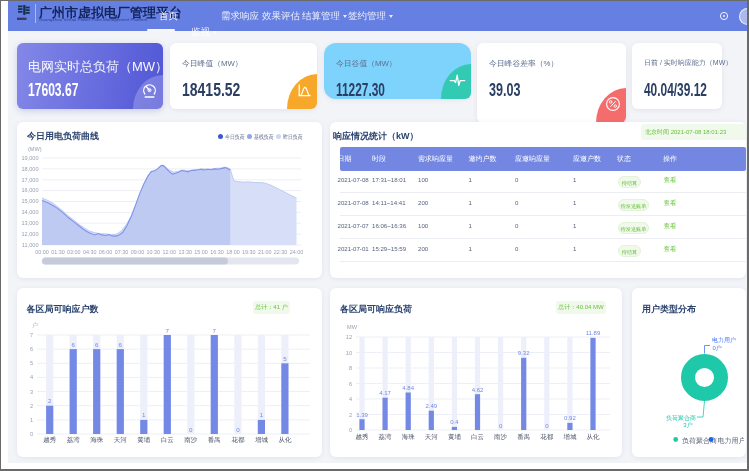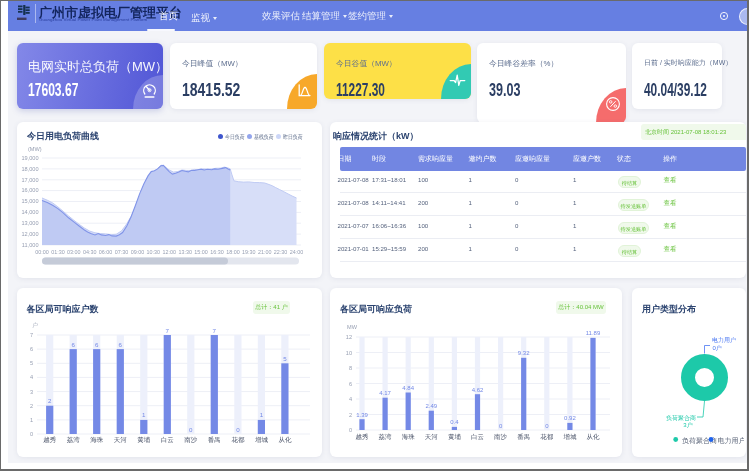--- a/index.html
+++ b/index.html
@@ -16,21 +16,22 @@
         <rect x="8.4" y="1.6" width="4.3" height="1.8"></rect>
         <rect x="8.4" y="4.3" width="4.3" height="1.8"></rect>
         <rect x="8.4" y="7" width="4.3" height="1.8"></rect>
       </g>
 <rect x="-1" y="12.6" width="10.5" height="2.4" fill="#3a3350" opacity="0.9"></rect>
     </svg>
 <div style="position:absolute;left:27px;top:3px;width:1px;height:19px;background:rgba(255,255,255,0.45)"></div>
 <div style="position:absolute;left:31px;top:3px;font-size:13px;font-weight:bold;color:#13255e;white-space:nowrap">广州市虚拟电厂管理平台</div>
 <div style="position:absolute;left:31px;top:16px;font-size:6px;color:#2b3f9e;white-space:nowrap;transform:scale(0.75,0.72);transform-origin:left top">Guangzhou Virtual Power Plant Management Platform</div>
 <div style="position:absolute;left:144px;top:0;height:30px;line-height:30px;padding:0 7px;font-size:9.5px;color:#ffffff;white-space:nowrap">首页</div>
-<div style="position:absolute;left:176px;top:0;height:28px;line-height:30px;padding:2px 7px;font-size:9.5px;color:rgba(255,255,255,0.88);white-space:nowrap">监视<span style="display:inline-block;width:0;height:0;border-left:2.5px solid transparent;border-right:2.5px solid transparent;border-top:3px solid rgba(255,255,255,0.85);margin-left:3px;vertical-align:1.5px"></span></div>
+<div style="position:absolute;left:176px;top:0;height:28px;line-height:30px;padding:16px 7px;font-size:9.5px;color:rgba(255,255,255,0.88);white-space:nowrap">监视<span style="display:inline-block;width:0;height:0;border-left:2.5px solid transparent;border-right:2.5px solid transparent;border-top:3px solid rgba(255,255,255,0.85);margin-left:3px;vertical-align:1.5px"></span></div>
+<div style="position:absolute;left:206px;top:0;height:30px;line-height:30px;padding:0 7px;font-size:9.5px;color:rgba(255,255,255,0.88);white-space:nowrap">需求响应</div>
 <div style="position:absolute;left:247px;top:0;height:30px;line-height:30px;padding:0 7px;font-size:9.5px;color:rgba(255,255,255,0.88);white-space:nowrap">效果评估</div>
 <div style="position:absolute;left:287px;top:0;height:30px;line-height:30px;padding:0 7px;font-size:9.5px;color:rgba(255,255,255,0.88);white-space:nowrap">结算管理<span style="display:inline-block;width:0;height:0;border-left:2.5px solid transparent;border-right:2.5px solid transparent;border-top:3px solid rgba(255,255,255,0.85);margin-left:3px;vertical-align:1.5px"></span></div>
 <div style="position:absolute;left:333px;top:0;height:30px;line-height:30px;padding:0 7px;font-size:9.5px;color:rgba(255,255,255,0.88);white-space:nowrap">签约管理<span style="display:inline-block;width:0;height:0;border-left:2.5px solid transparent;border-right:2.5px solid transparent;border-top:3px solid rgba(255,255,255,0.85);margin-left:3px;vertical-align:1.5px"></span></div>
 <div style="position:absolute;left:139px;top:27.5px;width:28px;height:2.2px;background:rgba(255,255,255,0.95);border-radius:1px"></div>
 <svg style="position:absolute;left:711px;top:10px" width="10" height="10" viewBox="0 0 10 10">
       <circle cx="5" cy="5" r="3.6" fill="none" stroke="rgba(255,255,255,0.9)" stroke-width="1"></circle>
       <circle cx="5" cy="5" r="1" fill="rgba(255,255,255,0.9)"></circle>
     </svg>
 <div style="position:absolute;left:731px;top:7px;width:17px;height:17px;border-radius:50%;background:#aab9f0;border:1px solid rgba(255,255,255,0.8)"></div>
 </div>
@@ -48,21 +49,21 @@
 <div style="position:absolute;left:170px;top:43px;width:147px;height:66px;background:#fff;border-radius:6px;box-shadow:0 1px 5px rgba(80,90,130,0.10)">
     <div style="position:absolute;left:12px;top:15px;font-size:7.8px;color:#5c6d8e;white-space:nowrap">今日峰值（MW）</div>
     <div style="position:absolute;left:12px;top:36.5px;font-size:17.5px;font-weight:bold;color:#2b3e63;transform:scaleX(0.8);transform-origin:left;white-space:nowrap">18415.52</div>
     <div style="position:absolute;right:0;bottom:0;width:30px;height:35px;background:#f7a82a;border-top-left-radius:100% 100%;border-bottom-right-radius:6px"></div>
     <div style="position:absolute;right:5px;bottom:7px"><svg width="15" height="15" viewBox="0 0 15 15">
         <path d="M2.2,1.8 V12.6 H13" fill="none" stroke="#fff" stroke-width="1.3" stroke-linecap="round"></path>
         <path d="M3.6,12.2 C5.6,11.8 5.8,4.4 8,4.4 C10.2,4.4 10.4,11.8 12.4,12.2" fill="none" stroke="#fff" stroke-width="1.2"></path>
         <path d="M7.2,4.9 L8,3.4 L8.8,4.9" fill="#fff" stroke="none"></path>
       </svg></div>
   </div>
-<div style="position:absolute;left:324px;top:43px;width:147px;height:56px;background:#fde047;border-radius:6px;box-shadow:0 1px 5px rgba(80,90,130,0.10)">
+<div style="position:absolute;left:324px;top:43px;width:147px;height:56px;background:#7dd3fc;border-radius:12px;box-shadow:0 1px 5px rgba(80,90,130,0.10)">
     <div style="position:absolute;left:12px;top:15px;font-size:7.8px;color:#5c6d8e;white-space:nowrap">今日谷值（MW）</div>
     <div style="position:absolute;left:12px;top:36.5px;font-size:17.5px;font-weight:bold;color:#2b3e63;transform:scaleX(0.68);transform-origin:left;white-space:nowrap">11227.30</div>
     <div style="position:absolute;right:0;bottom:0;width:30px;height:35px;background:#32cab3;border-top-left-radius:100% 100%;border-bottom-right-radius:6px"></div>
     <div style="position:absolute;right:5px;bottom:7px"><svg width="17" height="15" viewBox="0 0 17 15">
         <path d="M1.2,7.5 H5 L6.6,9.6 L8.2,2.2 L9.8,12.4 L11.2,7.5 H15.8" fill="none" stroke="#fff" stroke-width="1.25" stroke-linejoin="round" stroke-linecap="round"></path>
       </svg></div>
   </div>
 <div style="position:absolute;left:477px;top:43px;width:149px;height:80px;background:#fff;border-radius:6px;box-shadow:0 1px 5px rgba(80,90,130,0.10)">
     <div style="position:absolute;left:12px;top:15px;font-size:7.8px;color:#5c6d8e;white-space:nowrap">今日峰谷差率（%）</div>
     <div style="position:absolute;left:12px;top:36.5px;font-size:17.5px;font-weight:bold;color:#2b3e63;transform:scaleX(0.72);transform-origin:left;white-space:nowrap">39.03</div>

